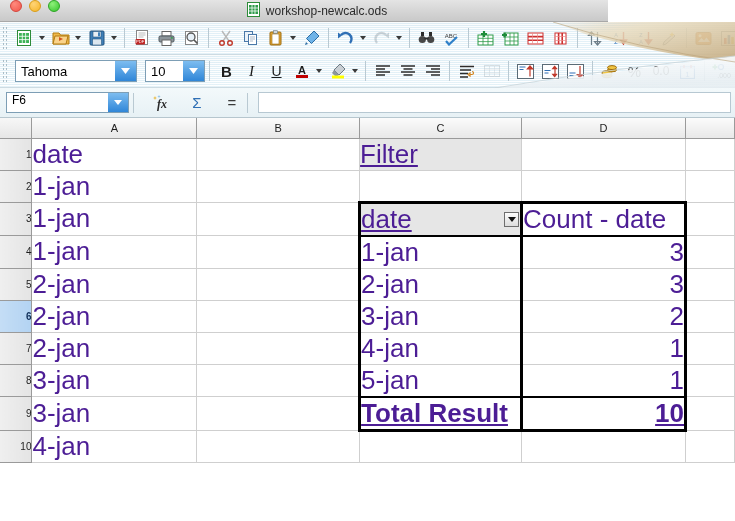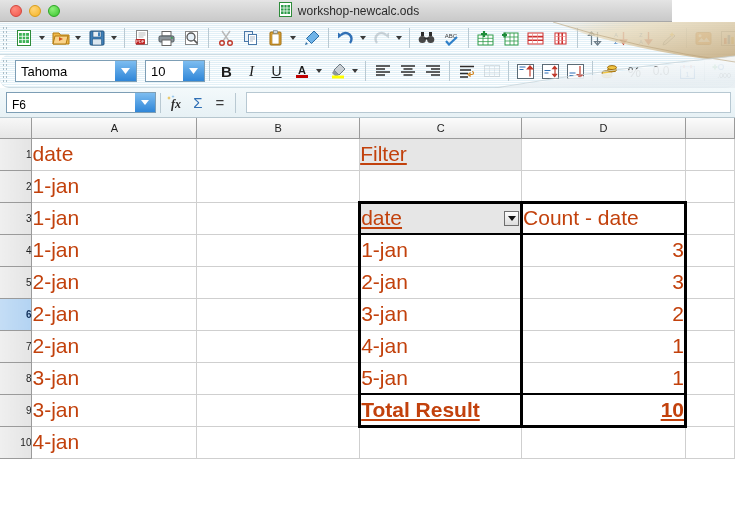--- a/index.html
+++ b/index.html
@@ -5,24 +5,24 @@
   * { box-sizing: border-box; margin: 0; padding: 0; }
   html, body {
     width: 735px; height: 521px;
     overflow: hidden;
     font-family: "Liberation Sans", sans-serif;
     background: #ffffff;
   }
 
   
   #titlebar {
-    position: absolute; left: 0; top: 0; width: 672px; height: 22px;
+    position: absolute; left: 0; top: 0; width: 608px; height: 22px;
     background: linear-gradient(to bottom, #e4e4e4 0%, #d6d6d6 50%, #c9c9c9 100%);
     border-bottom: 1px solid #a8a8a8;
-    display: flex; align-items: center;
+    display: flex; align-items: flex-start;
   }
   .traffic { display: flex; gap: 7px; margin-left: 10px; }
   .dot { width: 12px; height: 12px; border-radius: 50%; }
   .dot.red    { background: radial-gradient(circle at 35% 30%, #ff8a7d, #f1564b); border: 1px solid #d4453c; }
   .dot.yellow { background: radial-gradient(circle at 35% 30%, #ffd477, #f5b427); border: 1px solid #d99d18; }
   .dot.green  { background: radial-gradient(circle at 35% 30%, #8ef07a, #36c42c); border: 1px solid #2ba523; }
   #titletext {
     position: absolute; left: 0; right: 0; top: 0; height: 22px;
     display: flex; align-items: center; justify-content: center;
     gap: 6px; font-size: 12px; color: #2b2b2b;
@@ -34,21 +34,21 @@
     position: absolute; left: 0; width: 735px;
     background:
       repeating-linear-gradient(to bottom,
         rgba(255,255,255,0.85) 0px, rgba(255,255,255,0.85) 1px,
         rgba(222,238,246,0.75) 1px, rgba(222,238,246,0.75) 2px),
       linear-gradient(to bottom, #dfe9ee 0%, #eef6fa 40%, #f7fcfe 100%);
     display: flex; align-items: center;
     overflow: hidden;
   }
   #toolbar-main { top: 22px; height: 33px; border-bottom: 1px solid #cddbe2; }
-  #toolbar-fmt  { top: 55px; height: 33px; border-bottom: 1px solid #cddbe2; border-radius: 9px; }
+  #toolbar-fmt  { top: 55px; height: 33px; border-bottom: 1px solid #cddbe2; }
 
   .grip {
     width: 7px; height: 24px; margin: 0 3px 0 2px; flex: none;
     background-image: radial-gradient(circle, #9fb3bd 0.9px, transparent 1.1px);
     background-size: 3px 4px; opacity: .85;
   }
   .tbtn {
     flex: none; width: 23px; height: 23px; margin: 0 1px;
     display: flex; align-items: center; justify-content: center;
     font-size: 13px; line-height: 1; position: relative;
@@ -74,37 +74,37 @@
   }
 
   
   #formulabar {
     position: absolute; left: 0; top: 88px; width: 735px; height: 30px;
     background: linear-gradient(to bottom, #f3f9fb, #e7f1f5);
     border-bottom: 1px solid #b6c6ce;
     display: flex; align-items: center;
   }
   #namebox {
-    margin-left: 6px; width: 150px; height: 21px;
+    margin-left: 6px; width: 123px; height: 21px;
     border: 1px solid #7d9eb5; background: #ffffff;
-    display: flex; align-items: flex-end; font-size: 12px; color: #000;
+    display: flex; align-items: flex-start; font-size: 12px; color: #000;
   }
   #namebox .nbtext { padding-left: 5px; flex: 1; }
   #namebox .nbdrop {
     width: 20px; height: 19px; flex: none;
     background: linear-gradient(to bottom, #7dbdf0, #2f86d8);
     display: flex; align-items: center; justify-content: center;
   }
   #namebox .nbdrop::after {
     content: ""; width: 0; height: 0;
     border-left: 4px solid transparent; border-right: 4px solid transparent;
     border-top: 5px solid #ffffff;
   }
   .fbtn {
-    flex: none; width: 22px; height: 22px; margin-left: 0;
+    flex: none; width: 22px; height: 22px; margin-left: 13px;
     display: flex; align-items: center; justify-content: center;
     font-size: 14px;
   }
   #inputline {
     margin-left: 6px; margin-right: 4px; flex: 1; height: 21px;
     border: 1px solid #b7c8d2; background: #ffffff;
     font-size: 12px; padding-left: 4px; display: flex; align-items: center;
   }
 
   
@@ -133,21 +133,21 @@
     font-size: 10px; color: #1d1d1d; text-align: right;
     padding-right: 5px; vertical-align: middle;
   }
   td.rowhead.sel {
     background: linear-gradient(to right, #c4ddf5, #b3d3f2);
     font-weight: bold; color: #11305a;
   }
   td.cell {
     height: 32px;
     border-right: 1px solid #cfcfcf; border-bottom: 1px solid #cfcfcf;
-    font-size: 21px; color: #c2410c; vertical-align: middle;
+    font-size: 26px; color: #4c1d95; vertical-align: middle;
     padding: 0 4px; white-space: nowrap; overflow: hidden;
   }
   td.cell.num { text-align: right; }
   td.cell.gray { background: #e6e6e6; text-decoration: underline; }
   td.cell.bold { font-weight: bold; }
   
   td.pv-t  { border-top: 3px solid #000 !important; }
   td.pv-b  { border-bottom: 3px solid #000 !important; }
   td.pv-l  { border-left: 3px solid #000 !important; }
   td.pv-r  { border-right: 3px solid #000 !important; }

